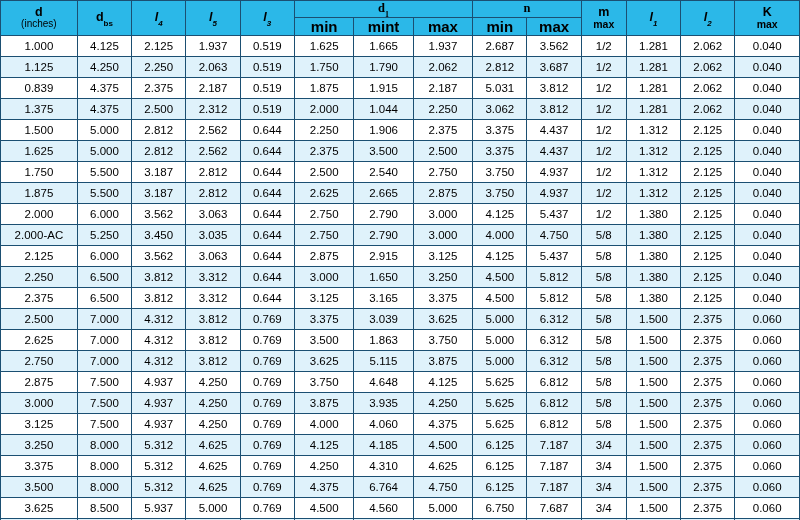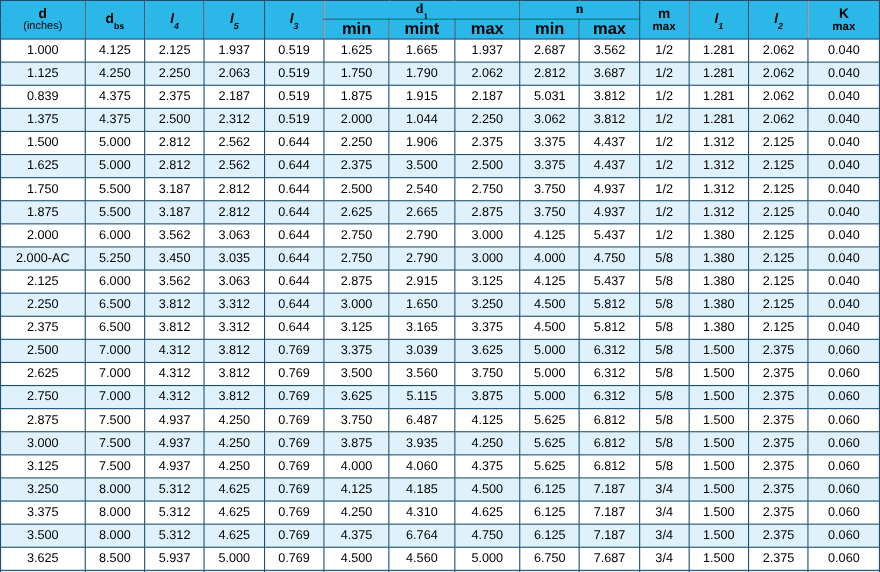--- a/index.html
+++ b/index.html
@@ -395,21 +395,21 @@
           <td>2.375</td>
           <td>0.060</td>
         </tr>
         <tr class="row-odd">
           <td class="col-first">2.625</td>
           <td>7.000</td>
           <td>4.312</td>
           <td>3.812</td>
           <td>0.769</td>
           <td>3.500</td>
-          <td>3.560</td>
+          <td>1.863</td>
           <td>3.750</td>
           <td>5.000</td>
           <td>6.312</td>
           <td>5/8</td>
           <td>1.500</td>
           <td>2.375</td>
           <td>0.060</td>
         </tr>
         <tr class="row-even">
           <td class="col-first">2.750</td>
@@ -427,21 +427,21 @@
           <td>2.375</td>
           <td>0.060</td>
         </tr>
         <tr class="row-odd">
           <td class="col-first">2.875</td>
           <td>7.500</td>
           <td>4.937</td>
           <td>4.250</td>
           <td>0.769</td>
           <td>3.750</td>
-          <td>6.487</td>
+          <td>4.648</td>
           <td>4.125</td>
           <td>5.625</td>
           <td>6.812</td>
           <td>5/8</td>
           <td>1.500</td>
           <td>2.375</td>
           <td>0.060</td>
         </tr>
         <tr class="row-even">
           <td class="col-first">3.000</td>

